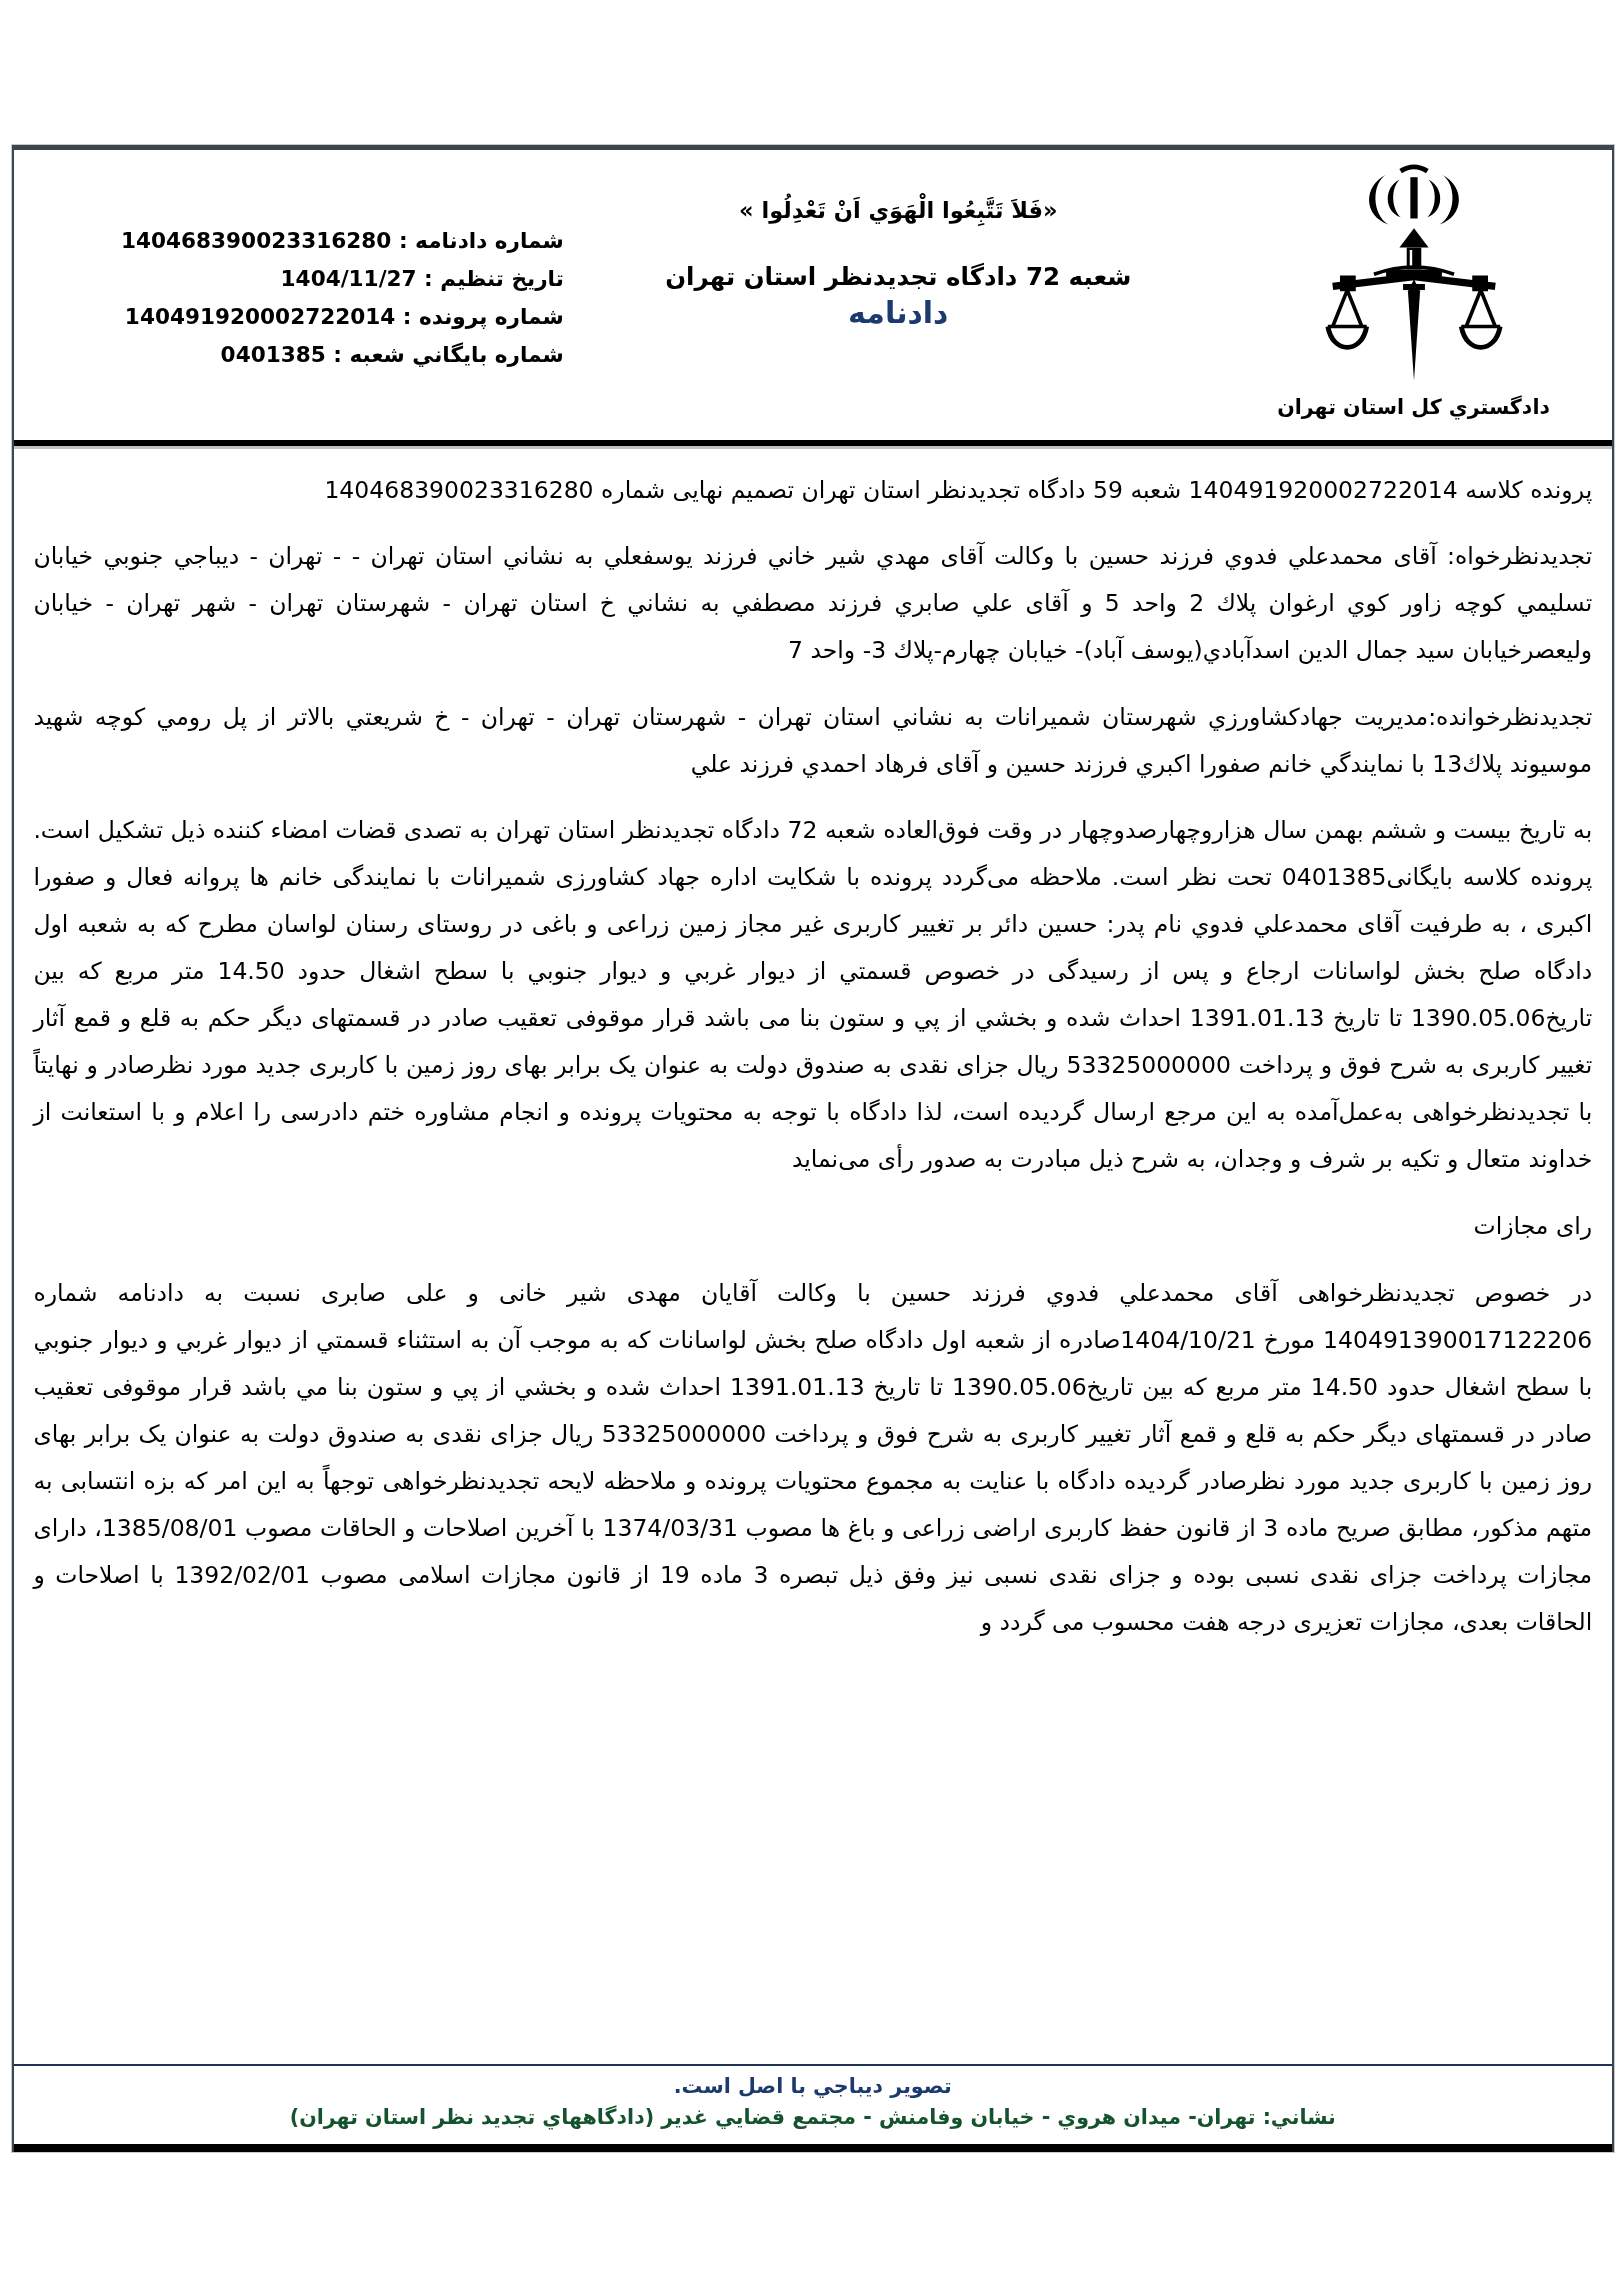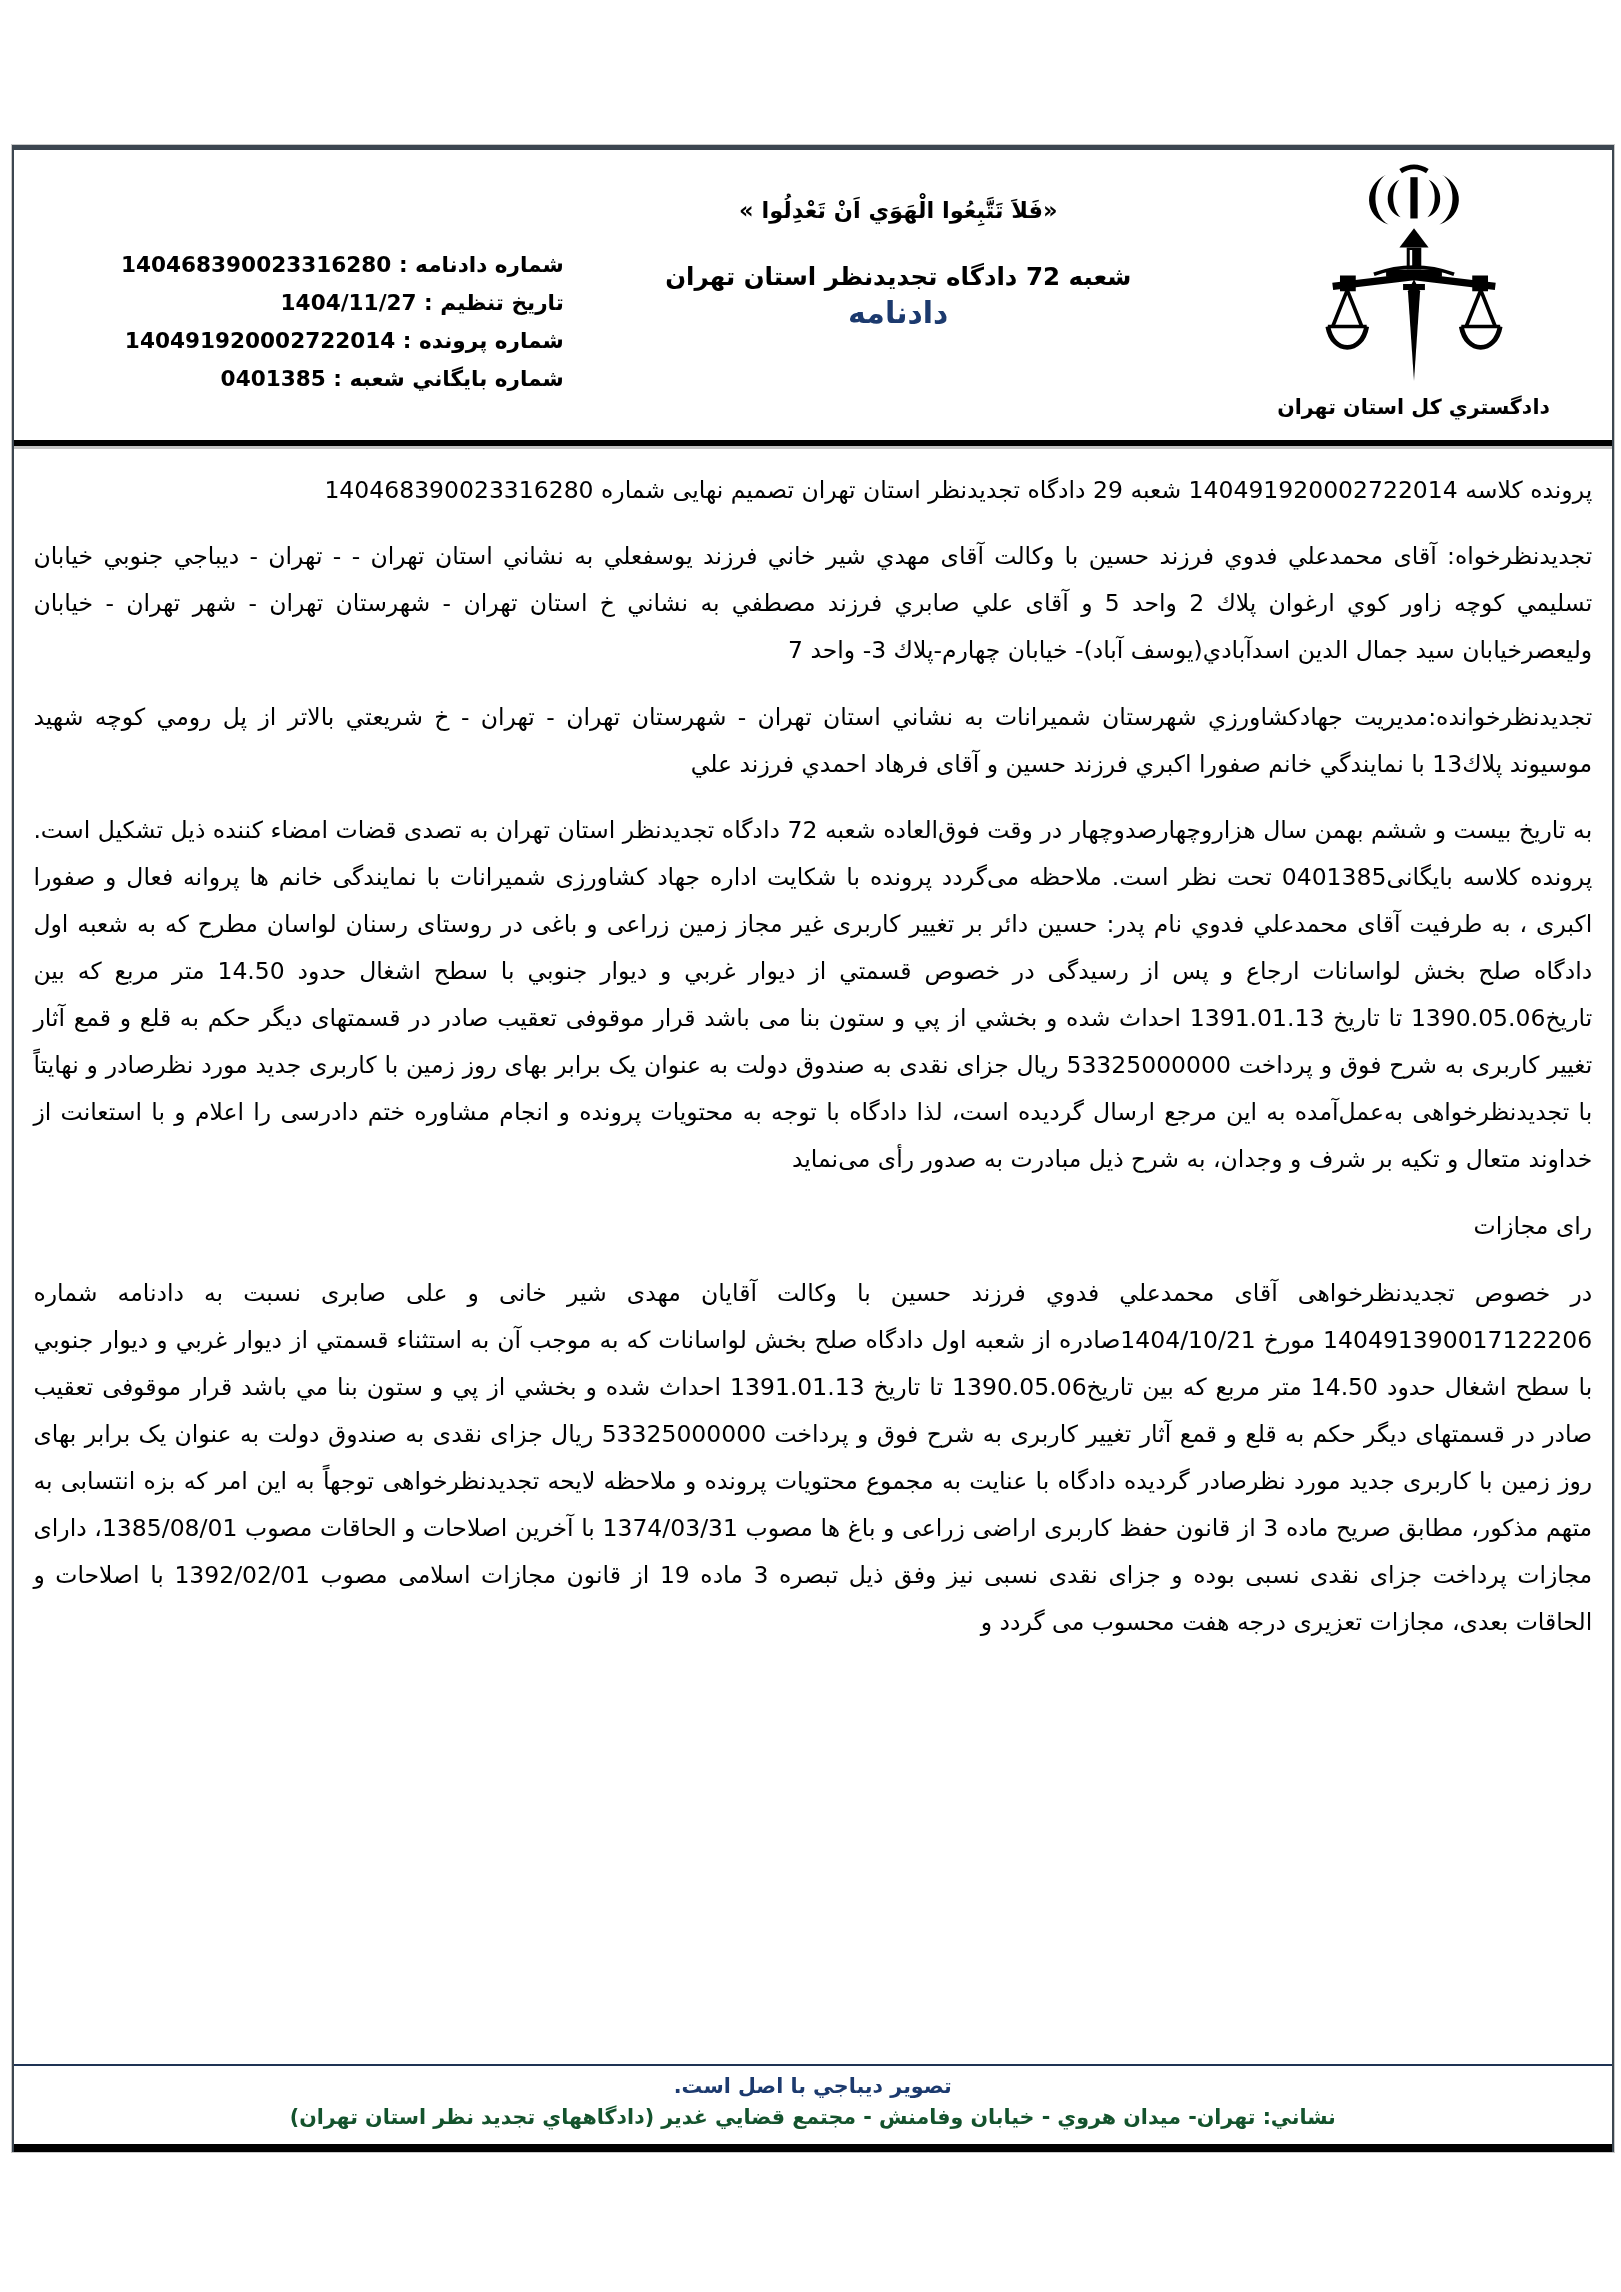--- a/index.html
+++ b/index.html
@@ -9,21 +9,21 @@
   }
   .doc {
     position:absolute; left:11.8px; top:145px; width:1602px;
     box-sizing:border-box; background:#fff;
     border-top:5.9px solid #3c4650; border-left:2.9px solid #3c4650; border-right:2.9px solid #3c4650;
     box-shadow:0 0 0 1px #c9c9c9;
   }
   
   .header { position:relative; height:290px; border-bottom:6.9px solid #000; }
   .meta {
-    position:absolute; top:96px; left:76px; width:474px;
+    position:absolute; top:72px; left:76px; width:474px;
     direction:rtl; text-align:right; font-weight:bold;
     font-size:21.6px; line-height:38px; white-space:nowrap;
   }
   .hcenter { position:absolute; left:551px; top:0; width:667px; text-align:center; direction:rtl; }
   .verse  { margin-top:47px; font-size:22.5px; font-weight:bold; }
   .branch { margin-top:39px; font-size:24.5px; font-weight:bold; }
   .doctype{ margin-top:3.9px;  font-size:30px; font-weight:bold; color:#1c3a6e; }
   .logo { position:absolute; right:15.7px; top:7.8px; width:365px; text-align:center; }
   .logo svg { display:block; margin:0 auto; }
   .logo-caption { font-size:20.6px; font-weight:bold; margin-top:2px; direction:rtl; }
@@ -95,21 +95,21 @@
           <path d="M114 137 C118 160 142 160 146 137" stroke="#000" stroke-width="4" fill="none"></path>
 
           <rect x="66" y="102" width="18" height="5" fill="#000"></rect>
           <path d="M75 98 L70 108 L75 182 L80 108 Z" fill="#000"></path>
         </svg>
         <div class="logo-caption">دادگستري کل استان تهران</div>
       </div>
     </div>
 
     <div class="docbody">
-      <p class="para">پرونده کلاسه 140491920002722014 شعبه 29 دادگاه تجدیدنظر استان تهران تصمیم نهایی شماره 140468390023316280</p>
+      <p class="para">پرونده کلاسه 140491920002722014 شعبه 59 دادگاه تجدیدنظر استان تهران تصمیم نهایی شماره 140468390023316280</p>
       <p class="para">تجدیدنظرخواه: آقای محمدعلي فدوي فرزند حسین با وکالت آقای مهدي شیر خاني فرزند یوسفعلي به نشاني استان تهران - - تهران - دیباجي جنوبي خیابان تسلیمي کوچه زاور کوي ارغوان پلاك 2 واحد 5 و آقای علي صابري فرزند مصطفي به نشاني خ استان تهران - شهرستان تهران - شهر تهران - خیابان ولیعصرخیابان سید جمال الدین اسدآبادي(یوسف آباد)- خیابان چهارم-پلاك 3- واحد 7</p>
       <p class="para">تجدیدنظرخوانده:مدیریت جهادکشاورزي شهرستان شمیرانات به نشاني استان تهران - شهرستان تهران - تهران - خ شریعتي بالاتر از پل رومي کوچه شهید موسیوند پلاك13 با نمایندگي خانم صفورا اکبري فرزند حسین و آقای فرهاد احمدي فرزند علي</p>
       <p class="para">به تاریخ بیست و ششم بهمن سال هزاروچهارصدوچهار در وقت فوق‌العاده شعبه 72 دادگاه تجدیدنظر استان تهران به تصدی قضات امضاء کننده ذیل تشکیل است. پرونده کلاسه بایگانی0401385 تحت نظر است. ملاحظه می‌گردد پرونده با شکایت اداره جهاد کشاورزی شمیرانات با نمایندگی خانم ها پروانه فعال و صفورا اکبری ، به طرفیت آقای محمدعلي فدوي نام پدر: حسین دائر بر تغییر کاربری غیر مجاز زمین زراعی و باغی در روستای رسنان لواسان مطرح که به شعبه اول دادگاه صلح بخش لواسانات ارجاع و پس از رسیدگی در خصوص قسمتي از دیوار غربي و دیوار جنوبي با سطح اشغال حدود 14.50 متر مربع که بین تاریخ1390.05.06 تا تاریخ 1391.01.13 احداث شده و بخشي از پي و ستون بنا می باشد قرار موقوفی تعقیب صادر در قسمتهای دیگر حکم به قلع و قمع آثار تغییر کاربری به شرح فوق و پرداخت 53325000000 ریال جزای نقدی به صندوق دولت به عنوان یک برابر بهای روز زمین با کاربری جدید مورد نظرصادر و نهایتاً با تجدیدنظرخواهی به‌عمل‌آمده به این مرجع ارسال گردیده است، لذا دادگاه با توجه به محتویات پرونده و انجام مشاوره ختم دادرسی را اعلام و با استعانت از خداوند متعال و تکیه بر شرف و وجدان، به شرح ذیل مبادرت به صدور رأی می‌نماید</p>
       <p class="para">رای مجازات</p>
       <p class="para">در خصوص تجدیدنظرخواهی آقای محمدعلي فدوي فرزند حسین با وکالت آقایان مهدی شیر خانی و علی صابری نسبت به دادنامه شماره 140491390017122206 مورخ 1404/10/21صادره از شعبه اول دادگاه صلح بخش لواسانات که به موجب آن به استثناء قسمتي از دیوار غربي و دیوار جنوبي با سطح اشغال حدود 14.50 متر مربع که بین تاریخ1390.05.06 تا تاریخ 1391.01.13 احداث شده و بخشي از پي و ستون بنا مي باشد قرار موقوفی تعقیب صادر در قسمتهای دیگر حکم به قلع و قمع آثار تغییر کاربری به شرح فوق و پرداخت 53325000000 ریال جزای نقدی به صندوق دولت به عنوان یک برابر بهای روز زمین با کاربری جدید مورد نظرصادر گردیده دادگاه با عنایت به مجموع محتویات پرونده و ملاحظه لایحه تجدیدنظرخواهی توجهاً به این امر که بزه انتسابی به متهم مذکور، مطابق صریح ماده 3 از قانون حفظ کاربری اراضی زراعی و باغ ها مصوب 1374/03/31 با آخرین اصلاحات و الحاقات مصوب 1385/08/01، دارای مجازات پرداخت جزای نقدی نسبی بوده و جزای نقدی نسبی نیز وفق ذیل تبصره 3 ماده 19 از قانون مجازات اسلامی مصوب 1392/02/01 با اصلاحات و الحاقات بعدی، مجازات تعزیری درجه هفت محسوب می گردد و</p>
     </div>
 
     <div class="docfooter">
       <div class="certified">تصویر دیباجي با اصل است.</div>
       <div class="address">نشاني: تهران- میدان هروي - خیابان وفامنش - مجتمع قضایي غدیر (دادگاههاي تجدید نظر استان تهران)</div>

